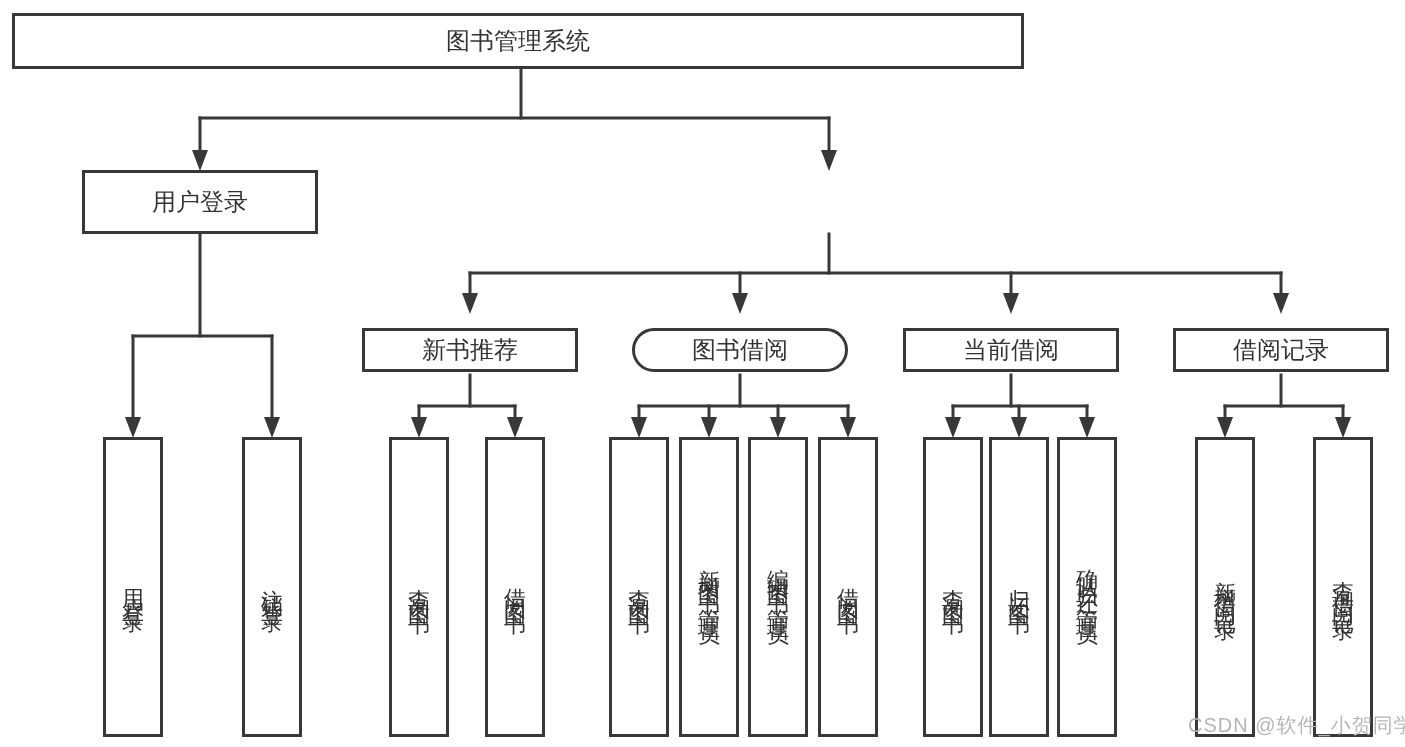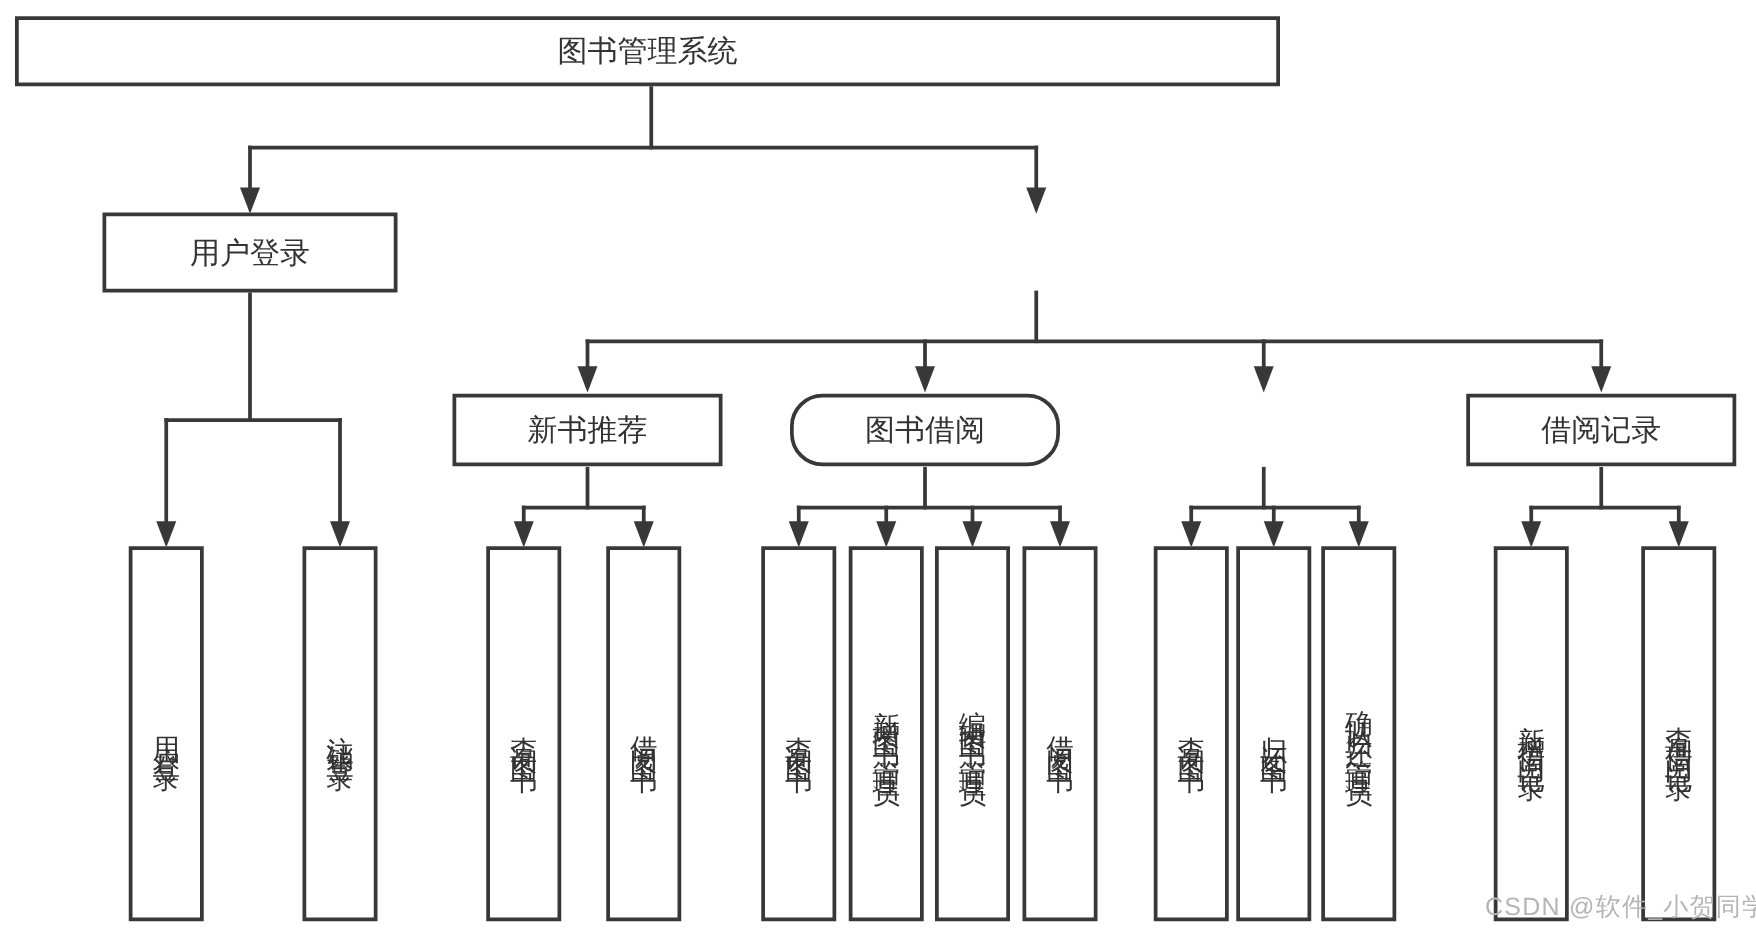--- a/index.html
+++ b/index.html
@@ -28,21 +28,21 @@
     background: #ffffff;
     border: 3px solid #383838;
     color: #333333;
     display: flex;
     align-items: center;
     justify-content: center;
     text-align: left;
   }
   .root-node   { left: 12px;  top: 13px;  width: 1012px; height: 56px; font-size: 24px; }
   .l2-node    { top: 170px; width: 236px; height: 64px; font-size: 24px; }
-  .l3-node    { top: 315px; width: 216px; height: 58px; font-size: 24px; }
+  .l3-node    { top: 328px; width: 216px; height: 44px; font-size: 24px; }
   .leaf       { top: 437px; width: 60px;  height: 300px; }
   .leaf .vtext {
     writing-mode: vertical-rl;
     text-orientation: mixed;
     font-size: 22px;
     letter-spacing: 8px;
     color: #333333;
     white-space: nowrap;
   }
   #watermark {
@@ -137,20 +137,23 @@
   <div class="node l2-node" style="left:82px;">
     <span>用户登录</span>
   </div>
 
   <div class="node l3-node" style="left:362px;">
     <span>新书推荐</span>
   </div>
   <div class="node l3-node" style="left:632px;border-radius:26px;">
     <span>图书借阅</span>
   </div>
+  <div class="node l3-node" style="left:903px;">
+    <span>当前借阅</span>
+  </div>
   <div class="node l3-node" style="left:1173px;">
     <span>借阅记录</span>
   </div>
 
   <div class="node leaf" style="left:103px;">
     <span class="vtext">用户登录</span>
   </div>
   <div class="node leaf" style="left:242px;">
     <span class="vtext">注销登录</span>
   </div>

